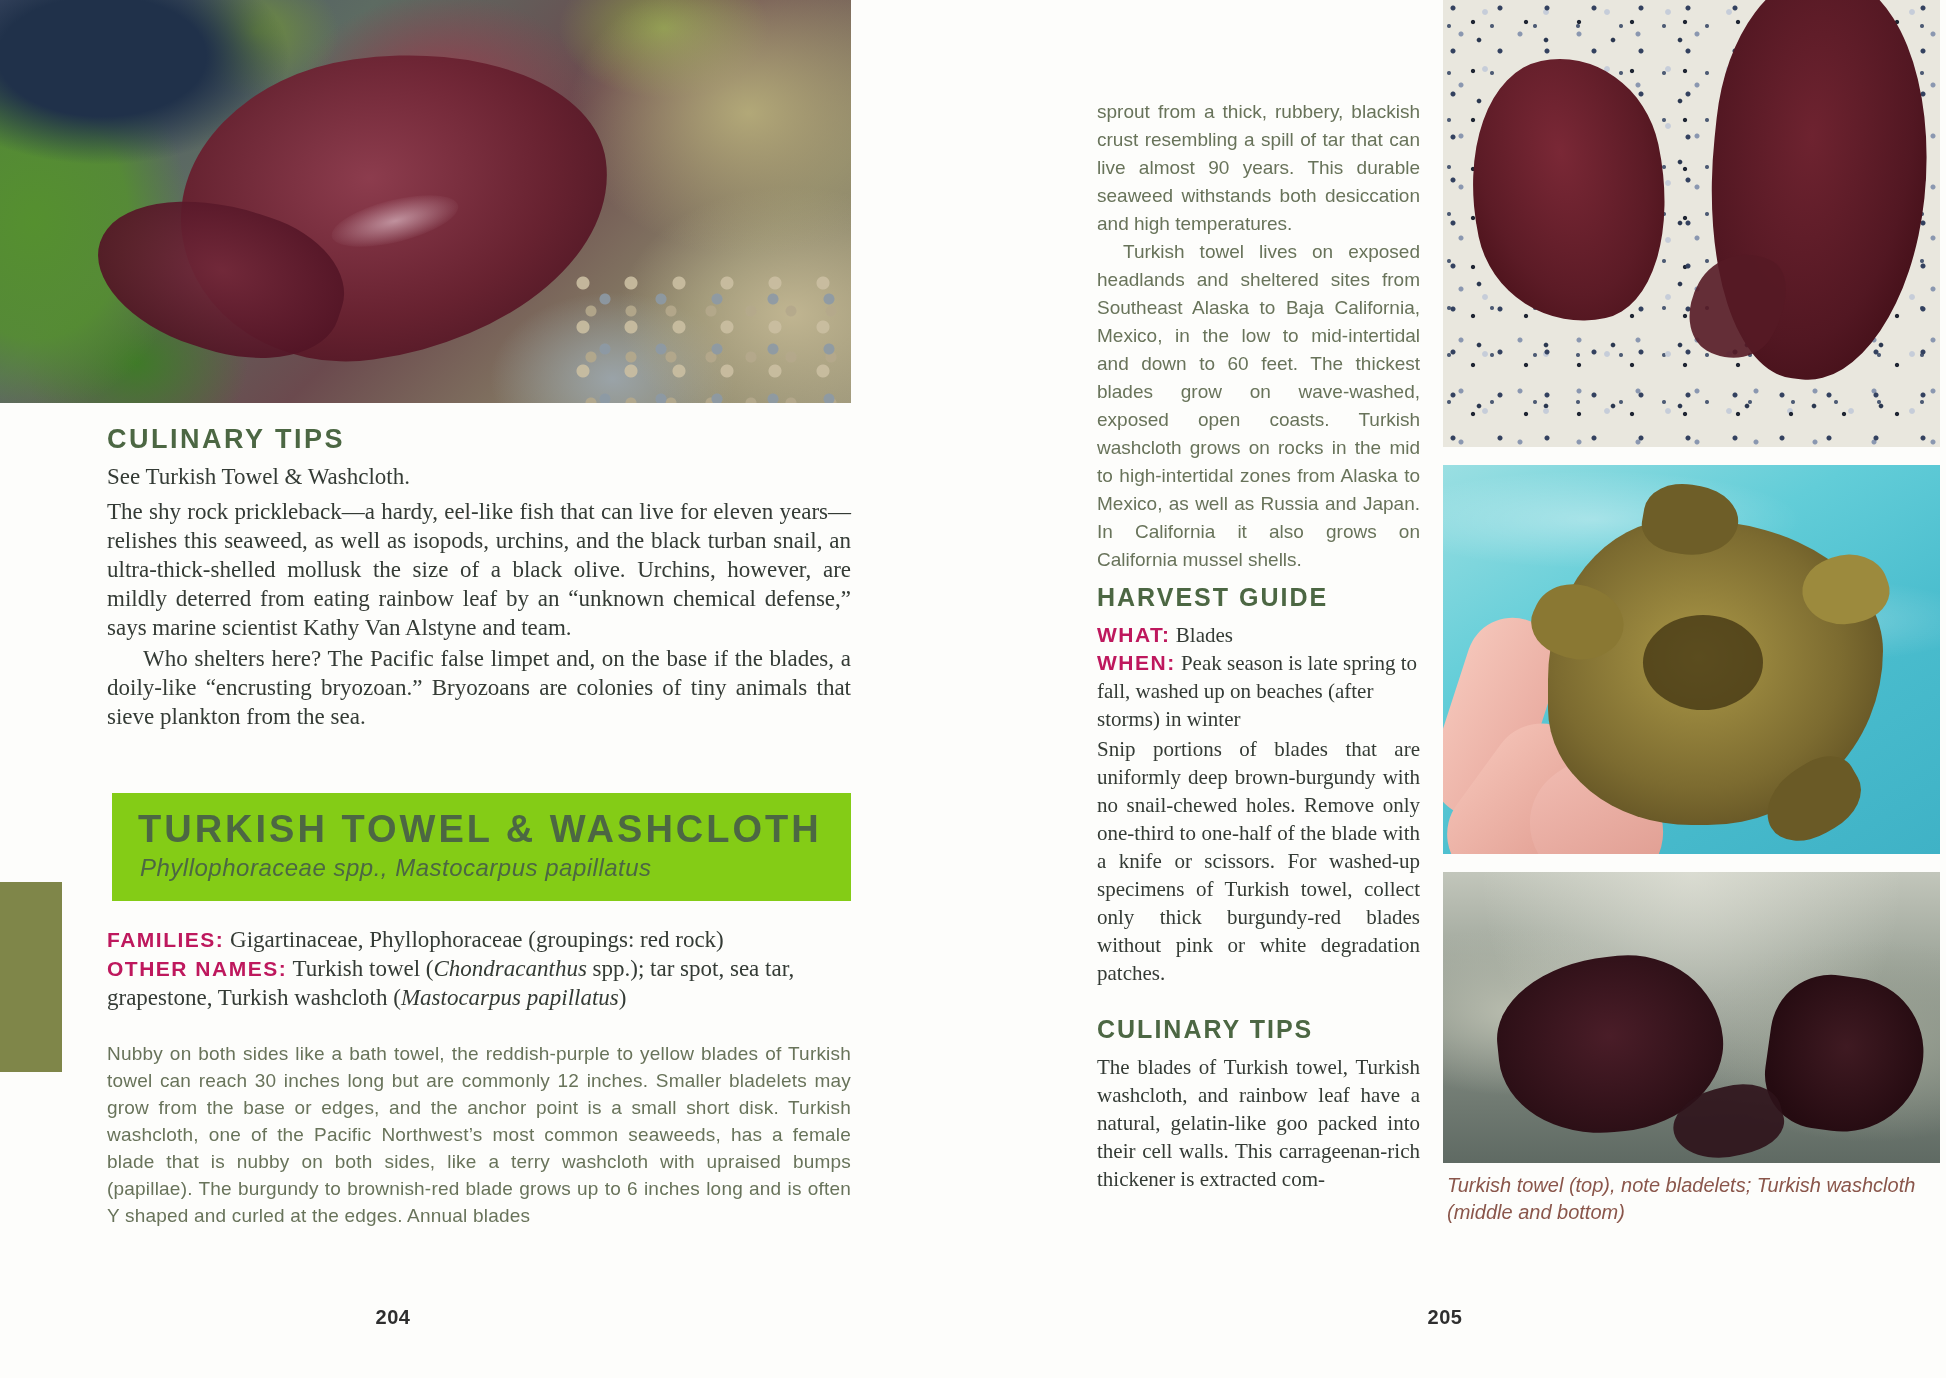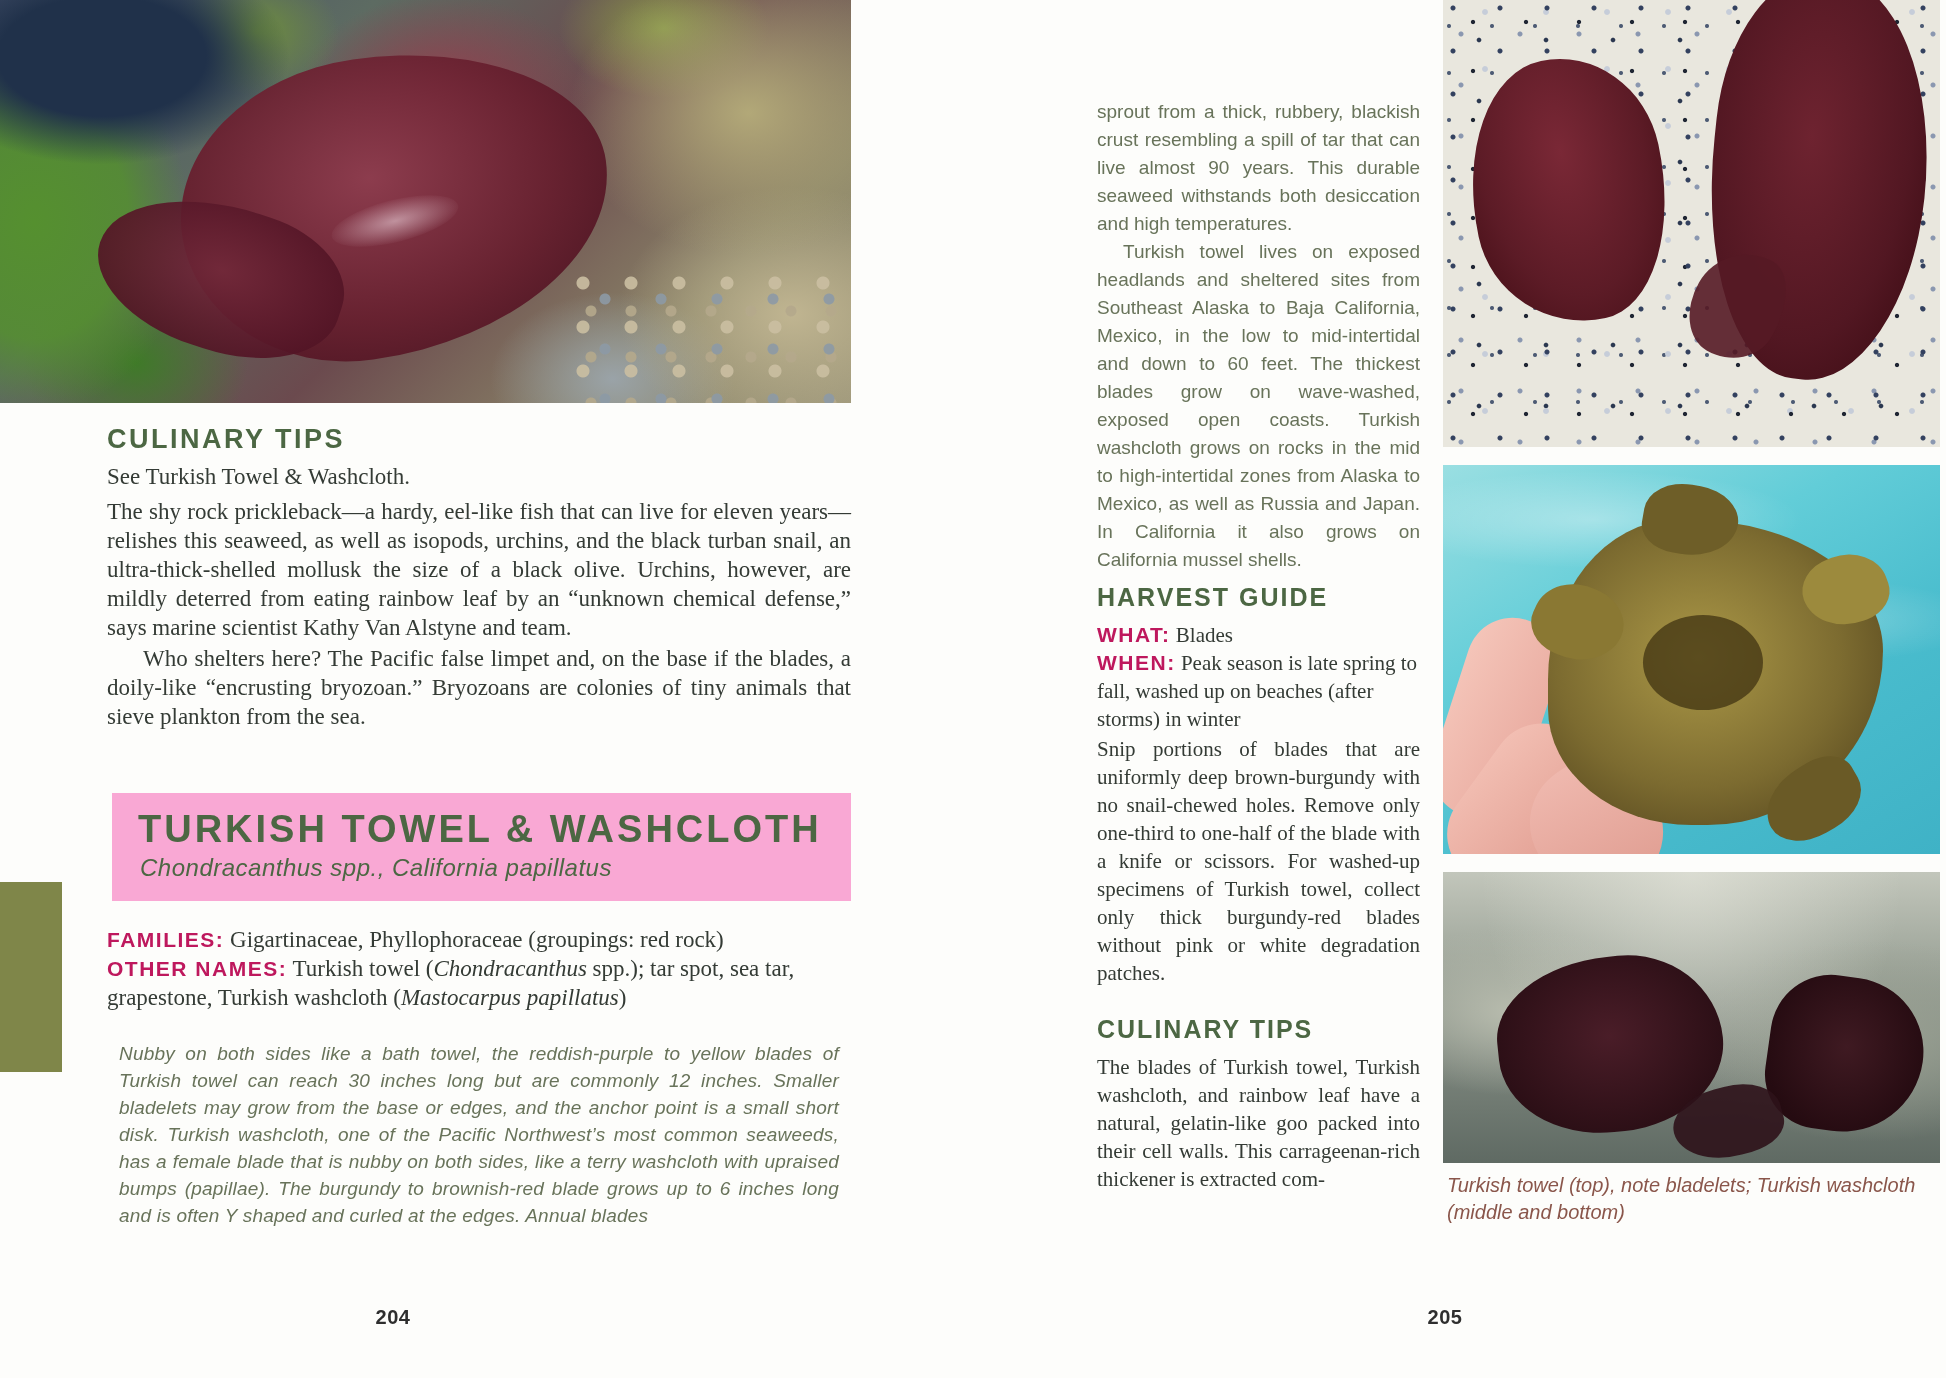--- a/index.html
+++ b/index.html
@@ -8,40 +8,40 @@
 
   
   .h-green{font-family:"Liberation Sans",sans-serif;font-weight:700;color:#4c6743;margin:0;}
   h2.h-green{font-size:27px;letter-spacing:2.5px;line-height:30px;}
   h3.h-green{font-size:25px;letter-spacing:2px;line-height:28px;}
   .serif{font-family:"Liberation Serif","DejaVu Serif",serif;color:#343b35;}
   .serif-l{font-size:23px;line-height:29px;text-align:justify;margin:0;}
   .serif-r{font-size:21px;line-height:28px;text-align:justify;margin:0;}
   .serif-r-left{font-size:21px;line-height:28px;text-align:left;margin:0;}
   .sans-olive{font-family:"Liberation Sans",sans-serif;color:#68735a;}
-  .sans-l{font-size:19px;line-height:27px;letter-spacing:.2px;text-align:justify;margin:12px;font-style:italic;}
+  .sans-l{font-size:19px;line-height:27px;letter-spacing:.2px;text-align:justify;margin:0;}
   .sans-r{font-size:19px;line-height:28px;text-align:justify;margin:0;}
   .indent-l{text-indent:36px;}
   .indent-r{text-indent:26px;}
   .label-orange{font-weight:700;color:#be185d;letter-spacing:1.5px;font-size:21px;
                 font-family:"Liberation Sans",sans-serif;}
   .it{font-style:italic;}
   .meta-line{margin:0;font-size:23px;line-height:29px;}
 
   
   .left-col{position:absolute;left:107px;top:424px;width:744px;}
   .right-col{position:absolute;left:1097px;top:98px;width:323px;}
   .left-col h2{margin:0;}
   .p-see{margin:8px 0 0 0;text-align:left;}
   .h-who{margin-top:16px;}
   .p1{margin-top:6px;}
   .p2{margin-top:2px;}
 
   .banner{margin-top:62px;margin-left:5px;width:739px;height:108px;box-sizing:border-box;
-          background:#f9a8d4;padding:15px 10px 0 26px;}
+          background:#84cc16;padding:15px 10px 0 26px;}
   .banner-title{margin:0;font-size:38px;letter-spacing:3px;line-height:42px;}
   .banner-sub{margin:4px 0 0 2px;font-size:24px;color:#4c6743;font-style:italic;letter-spacing:.5px;}
 
   .meta-block{margin-top:24px;}
   .desc-l{margin-top:28px;}
 
   .olive-tab{position:absolute;left:0;top:882px;width:62px;height:190px;background:#7f8649;}
 
   .h3-r{margin:9px 0 10px 0;}
   .what-line,.when-line{margin:0;}
@@ -168,21 +168,21 @@
 
   <div class="left-col">
     <h2 class="h-green">CULINARY TIPS</h2>
     <p class="serif serif-l p-see">See Turkish Towel &amp; Washcloth.</p>
 
     <p class="serif serif-l p1">The shy rock prickleback—a hardy, eel-like fish that can live for eleven years—relishes this seaweed, as well as isopods, urchins, and the black turban snail, an ultra-thick-shelled mollusk the size of a black olive. Urchins, however, are mildly deterred from eating rainbow leaf by an “unknown chemical defense,” says marine scientist Kathy Van Alstyne and team.</p>
     <p class="serif serif-l p2 indent-l">Who shelters here? The Pacific false limpet and, on the base if the blades, a doily-like “encrusting bryozoan.” Bryozoans are colonies of tiny animals that sieve plankton from the sea.</p>
 
     <div class="banner">
       <h1 class="h-green banner-title">TURKISH TOWEL &amp; WASHCLOTH</h1>
-      <p class="banner-sub">Chondracanthus spp., California papillatus</p>
+      <p class="banner-sub">Phyllophoraceae spp., Mastocarpus papillatus</p>
     </div>
 
     <div class="meta-block">
       <p class="serif meta-line"><span class="label-orange">FAMILIES:</span> <span>Gigartinaceae, Phyllophoraceae (groupings: red rock)</span></p>
       <p class="serif meta-line"><span class="label-orange">OTHER NAMES:</span> <span><span>Turkish towel (</span><span class="it">Chondracanthus</span><span> spp.); tar spot, sea tar, grapestone, Turkish washcloth (</span><span class="it">Mastocarpus papillatus</span><span>)</span></span></p>
     </div>
 
     <p class="sans-olive sans-l desc-l">Nubby on both sides like a bath towel, the reddish-purple to yellow blades of Turkish towel can reach 30 inches long but are commonly 12 inches. Smaller bladelets may grow from the base or edges, and the anchor point is a small short disk. Turkish washcloth, one of the Pacific Northwest’s most common seaweeds, has a female blade that is nubby on both sides, like a terry washcloth with upraised bumps (papillae). The burgundy to brownish-red blade grows up to 6 inches long and is often Y shaped and curled at the edges. Annual blades</p>
   </div>
 

